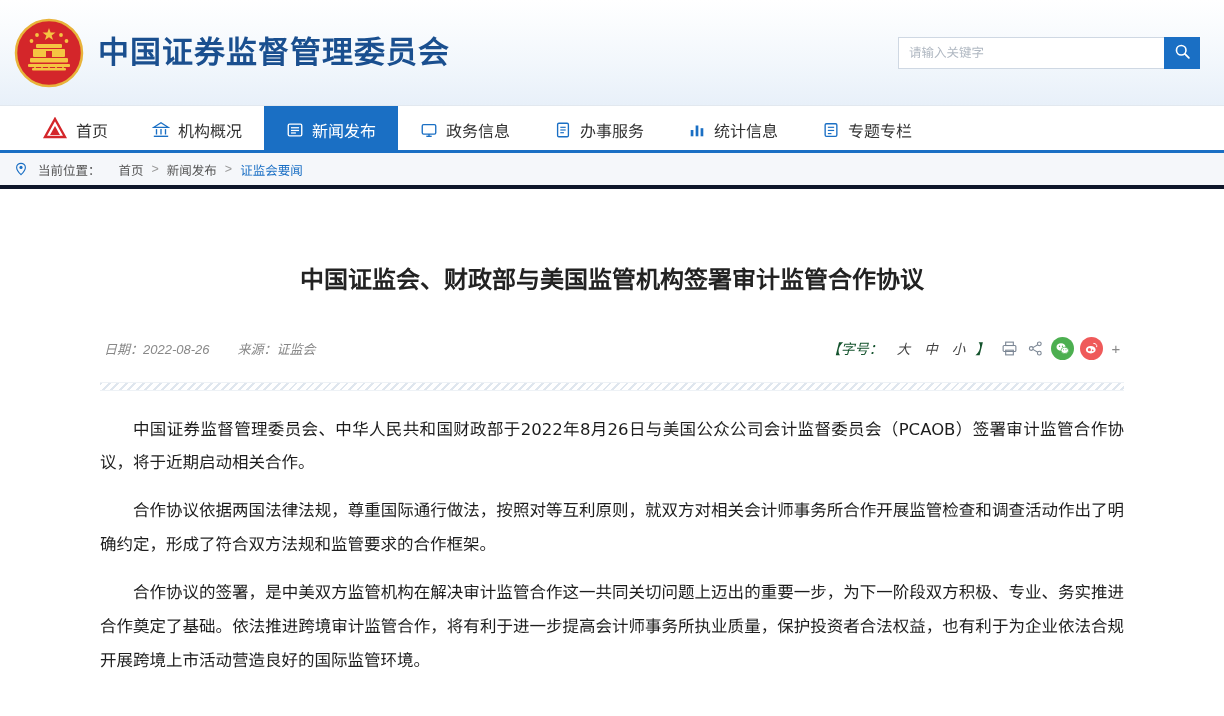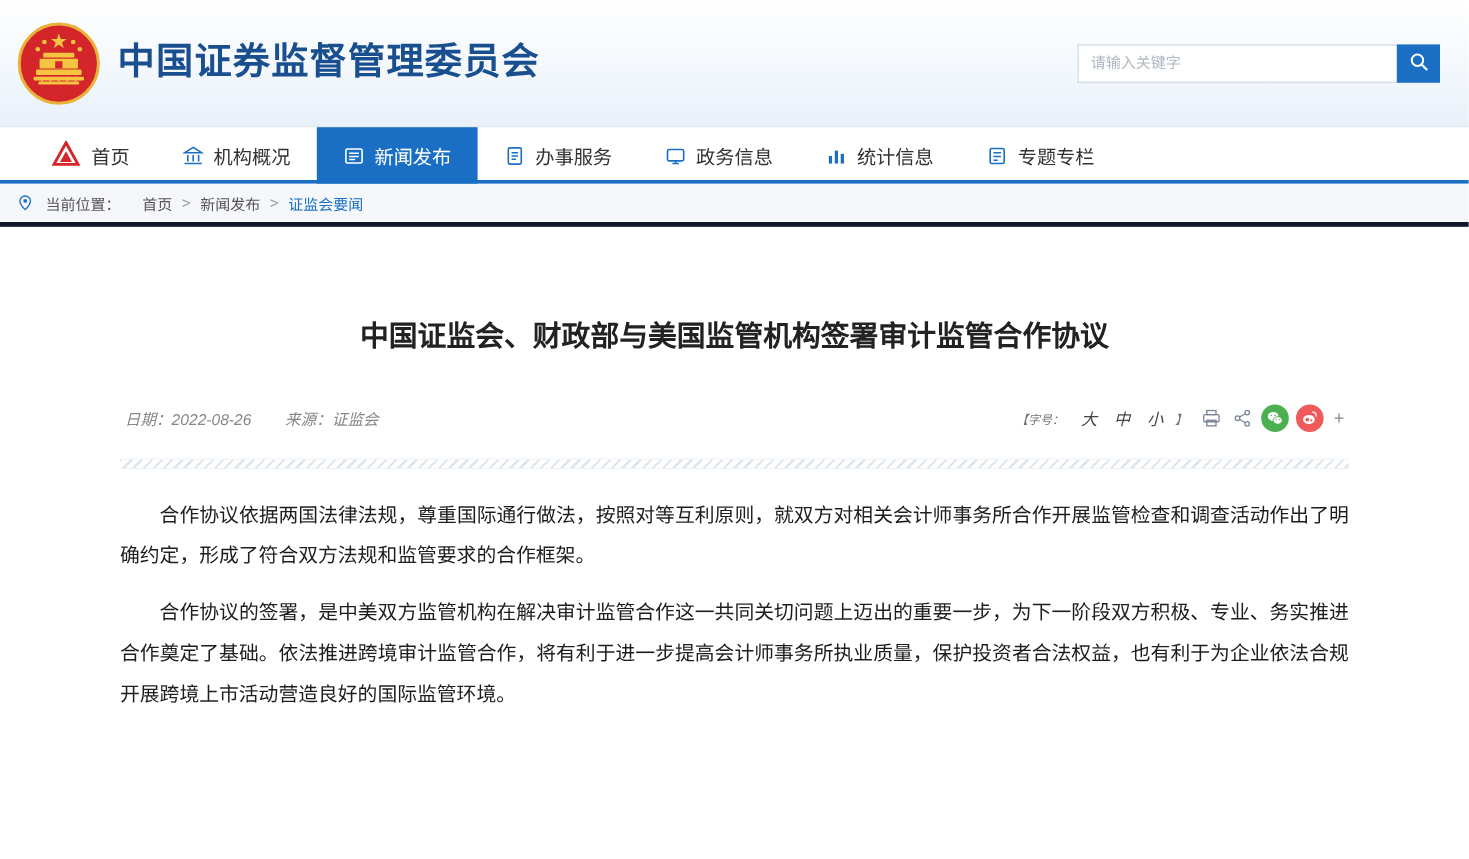--- a/index.html
+++ b/index.html
@@ -151,21 +151,21 @@
     font-style: italic;
   }
   .meta-left { display: flex; gap: 28px; }
   .meta-right {
     margin-left: auto;
     display: flex;
     align-items: center;
     gap: 6px;
     color: #555;
   }
-  .fs-label { font-size: 10px; color: #737373; margin-right: 4px; }
+  .fs-label { font-size: 14px; color: #14532d; margin-right: 4px; }
   .fs-opt { font-size: 13.5px; color: #444; cursor: pointer; padding: 0 4px; }
   .icon-btn {
     width: 20px; height: 20px;
     display: flex; align-items: center; justify-content: center;
     cursor: pointer;
   }
   .share-circle {
     width: 23px; height: 23px;
     border-radius: 50%;
     display: flex; align-items: center; justify-content: center;
@@ -288,38 +288,38 @@
           <line x1="5.5" y1="10.5" x2="14.5" y2="10.5" stroke="#ffffff" stroke-width="1.4"></line>
           <line x1="5.5" y1="13.3" x2="11" y2="13.3" stroke="#ffffff" stroke-width="1.4"></line>
         </svg>
       </span>
       <span>新闻发布</span>
     </div>
 
     <div class="nav-item">
       <span class="ico">
         <svg width="18" height="18" viewBox="0 0 20 20" aria-hidden="true">
+          <rect x="2.5" y="4" width="15" height="10.5" rx="1.5" fill="none" stroke="#1a6fc4" stroke-width="1.5"></rect>
+          <line x1="7" y1="17" x2="13" y2="17" stroke="#1a6fc4" stroke-width="1.5"></line>
+          <line x1="10" y1="14.5" x2="10" y2="17" stroke="#1a6fc4" stroke-width="1.5"></line>
+        </svg>
+      </span>
+      <span>政务信息</span>
+    </div>
+
+    <div class="nav-item">
+      <span class="ico">
+        <svg width="18" height="18" viewBox="0 0 20 20" aria-hidden="true">
           <rect x="4" y="2.5" width="12" height="15" rx="1.5" fill="none" stroke="#1a6fc4" stroke-width="1.5"></rect>
           <line x1="7" y1="7" x2="13" y2="7" stroke="#1a6fc4" stroke-width="1.3"></line>
           <line x1="7" y1="10" x2="13" y2="10" stroke="#1a6fc4" stroke-width="1.3"></line>
           <line x1="7" y1="13" x2="11" y2="13" stroke="#1a6fc4" stroke-width="1.3"></line>
         </svg>
       </span>
       <span>办事服务</span>
-    </div>
-
-    <div class="nav-item">
-      <span class="ico">
-        <svg width="18" height="18" viewBox="0 0 20 20" aria-hidden="true">
-          <rect x="2.5" y="4" width="15" height="10.5" rx="1.5" fill="none" stroke="#1a6fc4" stroke-width="1.5"></rect>
-          <line x1="7" y1="17" x2="13" y2="17" stroke="#1a6fc4" stroke-width="1.5"></line>
-          <line x1="10" y1="14.5" x2="10" y2="17" stroke="#1a6fc4" stroke-width="1.5"></line>
-        </svg>
-      </span>
-      <span>政务信息</span>
     </div>
 
 
     <div class="nav-item">
       <span class="ico">
         <svg width="18" height="18" viewBox="0 0 20 20" aria-hidden="true">
           <rect x="3" y="10" width="3" height="7" fill="#1a6fc4"></rect>
           <rect x="8.5" y="5" width="3" height="12" fill="#1a6fc4"></rect>
           <rect x="14" y="8" width="3" height="9" fill="#1a6fc4"></rect>
         </svg>
@@ -410,18 +410,19 @@
           </svg>
         </span>
 
         <span class="plus">+</span>
       </div>
     </div>
 
     <div class="divider"></div>
 
     <div class="body-text">
+      <p>中国证券监督管理委员会、中华人民共和国财政部于2022年8月26日与美国公众公司会计监督委员会（PCAOB）签署审计监管合作协议，将于近期启动相关合作。</p>
       <p>合作协议依据两国法律法规，尊重国际通行做法，按照对等互利原则，就双方对相关会计师事务所合作开展监管检查和调查活动作出了明确约定，形成了符合双方法规和监管要求的合作框架。</p>
       <p>合作协议的签署，是中美双方监管机构在解决审计监管合作这一共同关切问题上迈出的重要一步，为下一阶段双方积极、专业、务实推进合作奠定了基础。依法推进跨境审计监管合作，将有利于进一步提高会计师事务所执业质量，保护投资者合法权益，也有利于为企业依法合规开展跨境上市活动营造良好的国际监管环境。</p>
     </div>
   </div>
 
 </div>
 
 </body></html>

